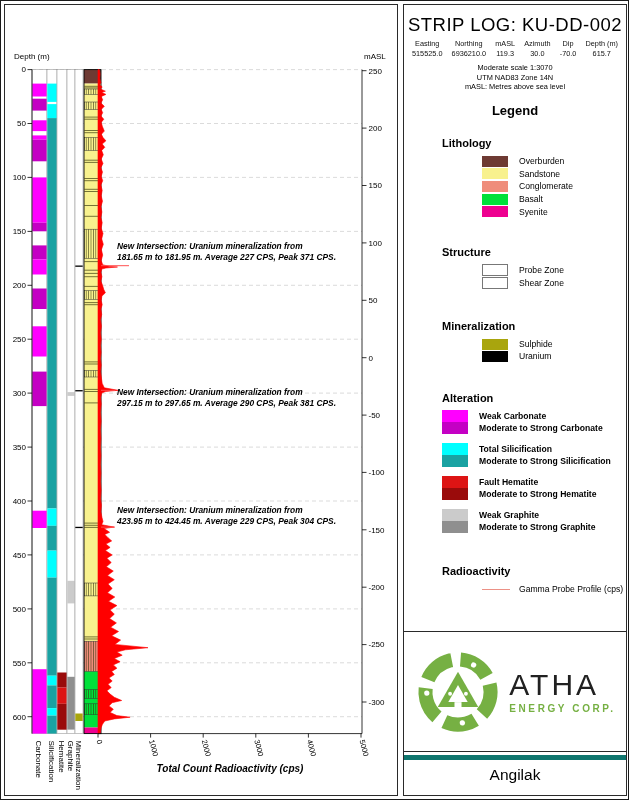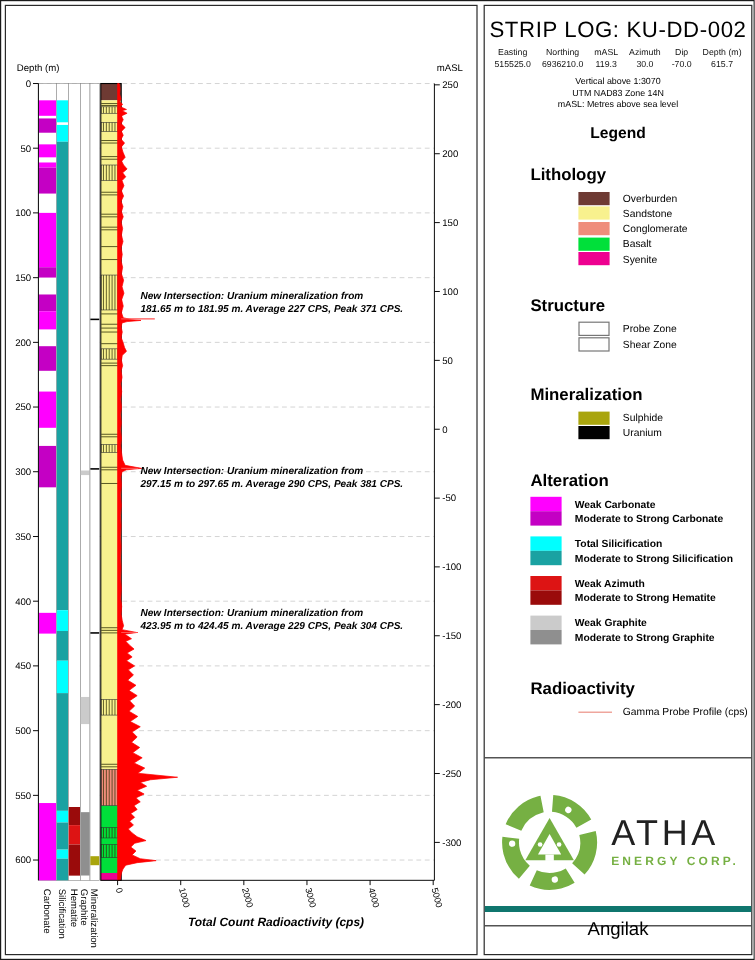--- a/index.html
+++ b/index.html
@@ -9,35 +9,35 @@
   .strip-panel svg{position:absolute;left:-4px;top:-4px;}
   .info-panel{position:absolute;left:402px;top:3px;width:224px;height:792px;border:1px solid #2a2a2a;box-sizing:border-box;background:#fff;}
   .ip-title{margin-top:9px;text-align:center;font-size:18.5px;letter-spacing:.5px;}
   .meta-row{display:flex;justify-content:space-between;padding:3px 8px 0 8px;}
   .meta-col{text-align:center;font-size:7.3px;line-height:9.5px;}
   .meta-label{color:#111;}
   .meta-value{color:#111;}
   .scale-info{margin-top:5px;text-align:center;font-size:7.4px;line-height:9.5px;}
   .legend-title{position:absolute;left:0;width:100%;top:98px;text-align:center;font-size:13px;font-weight:bold;}
   .leg-section{position:absolute;left:38px;right:6px;}
-  .leg-header{font-size:14px;font-weight:bold;margin-bottom:6px;}
+  .leg-header{font-size:11px;font-weight:bold;margin-bottom:6px;}
   .leg-row{display:flex;align-items:center;height:12.6px;margin-left:40px;}
   .leg-row.tight{height:12px;}
   .swatch{width:26px;height:11px;flex:0 0 26px;margin-right:11px;}
   .swatch.pattern{height:12px;border:1px solid #777;box-sizing:border-box;background:#fff;}
   .pat-fault{background-image:repeating-linear-gradient(90deg,#555 0 1px,transparent 1px 3px);}
   .pat-shear{background-image:repeating-linear-gradient(45deg,#999 0 1px,transparent 1px 3.5px);}
   .leg-label{font-size:8.6px;white-space:nowrap;}
   .dual-group{display:flex;margin-bottom:9px;}
   .dual-swatch{width:26px;flex:0 0 26px;margin-right:11px;}
   .dual-swatch div{height:12px;}
   .dual-labels{display:flex;flex-direction:column;justify-content:space-between;font-weight:bold;}
   .dual-labels .leg-label{line-height:12px;}
   .leg-line{width:28px;height:0;border-top:1.6px solid #ec9186;flex:0 0 28px;margin-right:9px;}
-  .logo-box{position:absolute;left:0;top:626px;width:100%;height:141px;border-top:1px solid #2a2a2a;border-bottom:1px solid #2a2a2a;
+  .logo-box{position:absolute;left:0;top:626px;width:100%;height:121px;border-top:1px solid #2a2a2a;border-bottom:1px solid #2a2a2a;
             box-sizing:border-box;display:flex;align-items:center;justify-content:center;gap:7px;}
   .logo-text{display:flex;flex-direction:column;}
   .logo-name{font-size:30px;letter-spacing:3px;color:#212121;font-weight:500;line-height:30px;}
   .logo-sub{font-size:10px;letter-spacing:2.6px;color:#76b043;font-weight:bold;margin-top:3px;}
   .footer-box{position:absolute;left:0;top:750px;width:100%;bottom:0;border-top:5px solid #0f766e;box-sizing:border-box;text-align:center;}
   .footer-line1{font-size:15.5px;margin-top:6px;}
   .footer-line2{font-size:14px;margin-top:17px;}
 </style>
 </head>
 <body>
@@ -259,21 +259,21 @@
         <div class="meta-col">
           <div class="meta-label">Dip</div>
           <div class="meta-value">-70.0</div>
         </div>
         <div class="meta-col">
           <div class="meta-label">Depth (m)</div>
           <div class="meta-value">615.7</div>
         </div>
       </div>
     <div class="scale-info">
-      <div>Vertical above 1:3070</div>
+      <div>Moderate scale 1:3070</div>
       <div>UTM NAD83 Zone 14N</div>
       <div>mASL: Metres above sea level</div>
     </div>
     <div class="legend-title">Legend</div>
     <div id="legend-sections">
         <div class="leg-section" style="top: 132px;">
           <div class="leg-header">Lithology</div>
           <div class="leg-row">
             <span class="swatch" style="background: rgb(110, 58, 51);"></span>
             <span class="leg-label">Overburden</span>
@@ -338,21 +338,21 @@
               <span class="leg-label">Total Silicification</span>
               <span class="leg-label">Moderate to Strong Silicification</span>
             </div>
           </div>
           <div class="dual-group">
             <div class="dual-swatch">
               <div style="background: rgb(221, 20, 20);"></div>
               <div style="background: rgb(154, 11, 11);"></div>
             </div>
             <div class="dual-labels">
-              <span class="leg-label">Weak Azimuth</span>
+              <span class="leg-label">Fault Hematite</span>
               <span class="leg-label">Moderate to Strong Hematite</span>
             </div>
           </div>
           <div class="dual-group">
             <div class="dual-swatch">
               <div style="background: rgb(203, 203, 203);"></div>
               <div style="background: rgb(143, 143, 143);"></div>
             </div>
             <div class="dual-labels">
               <span class="leg-label">Weak Graphite</span>

